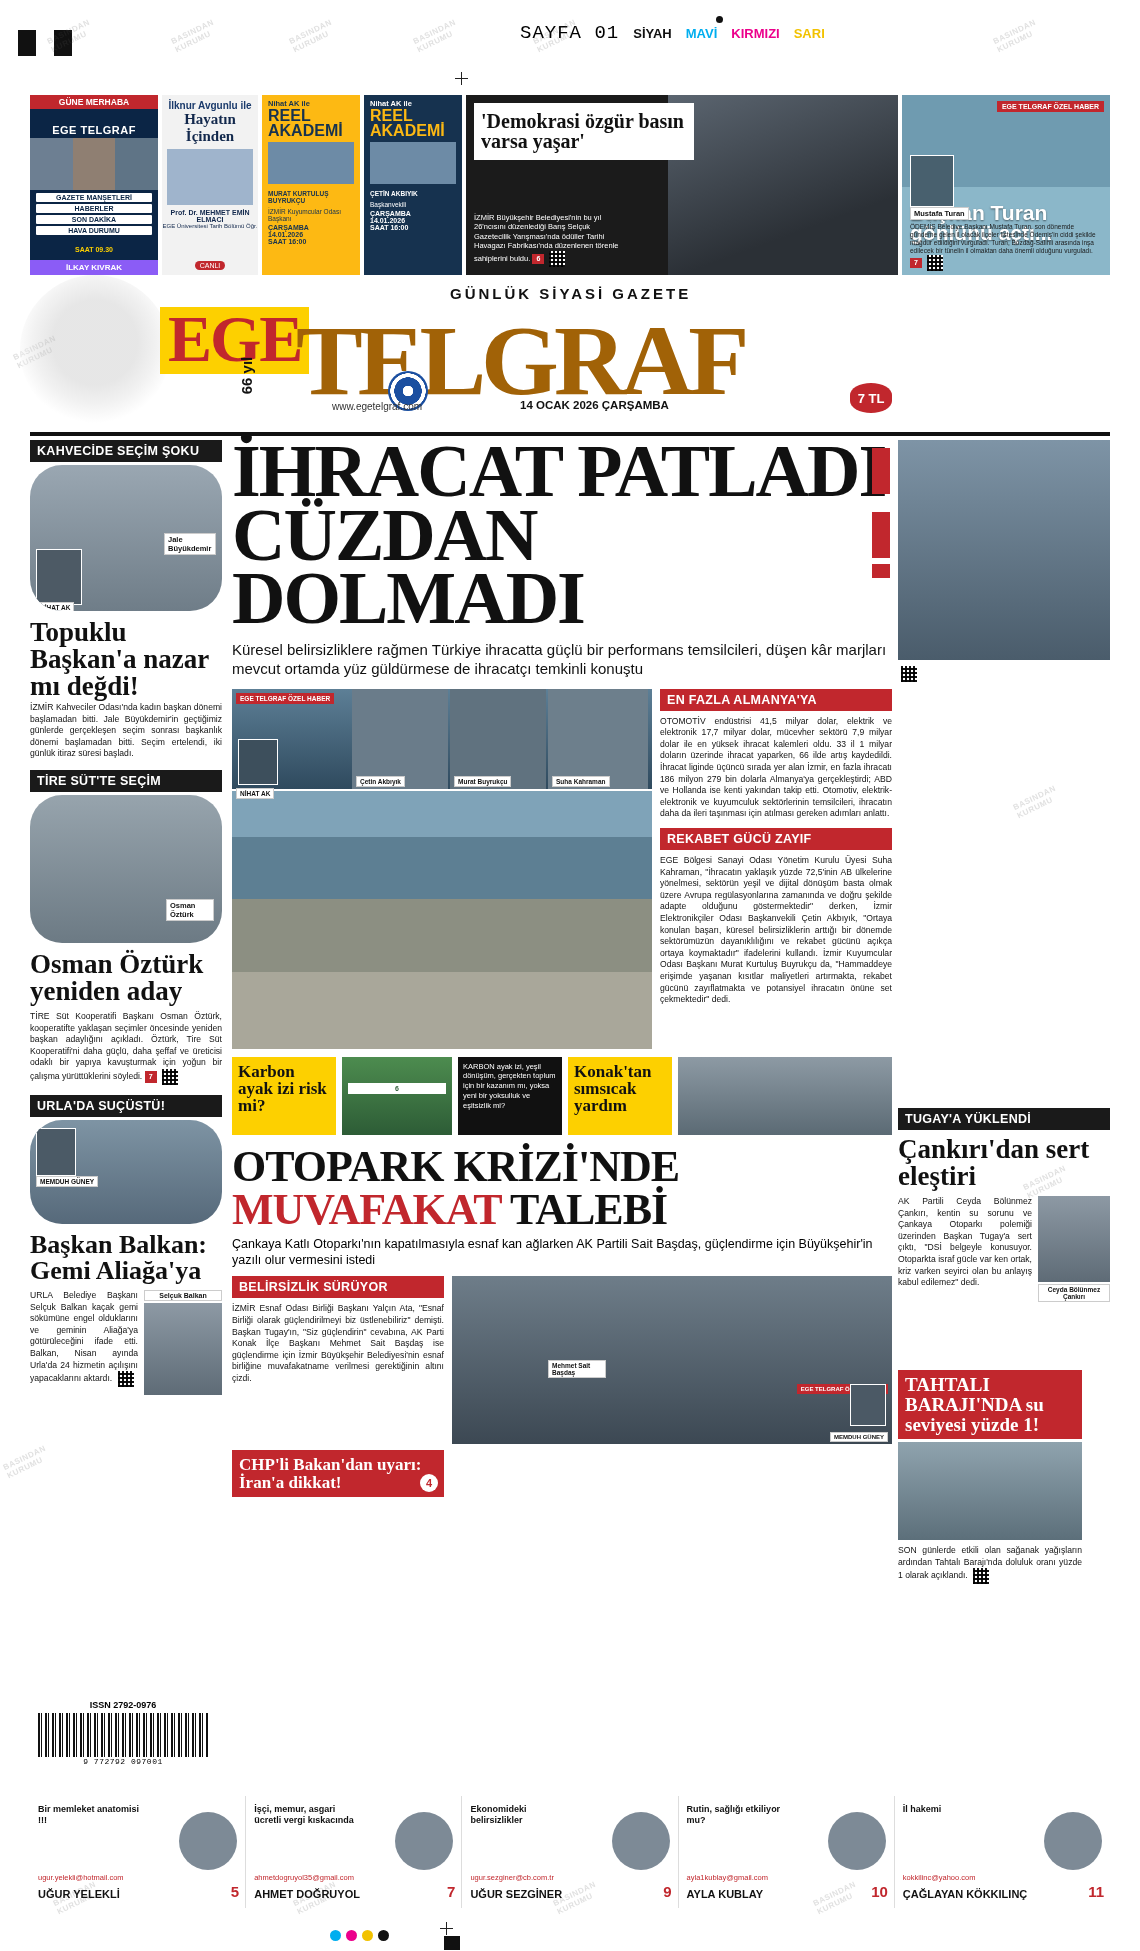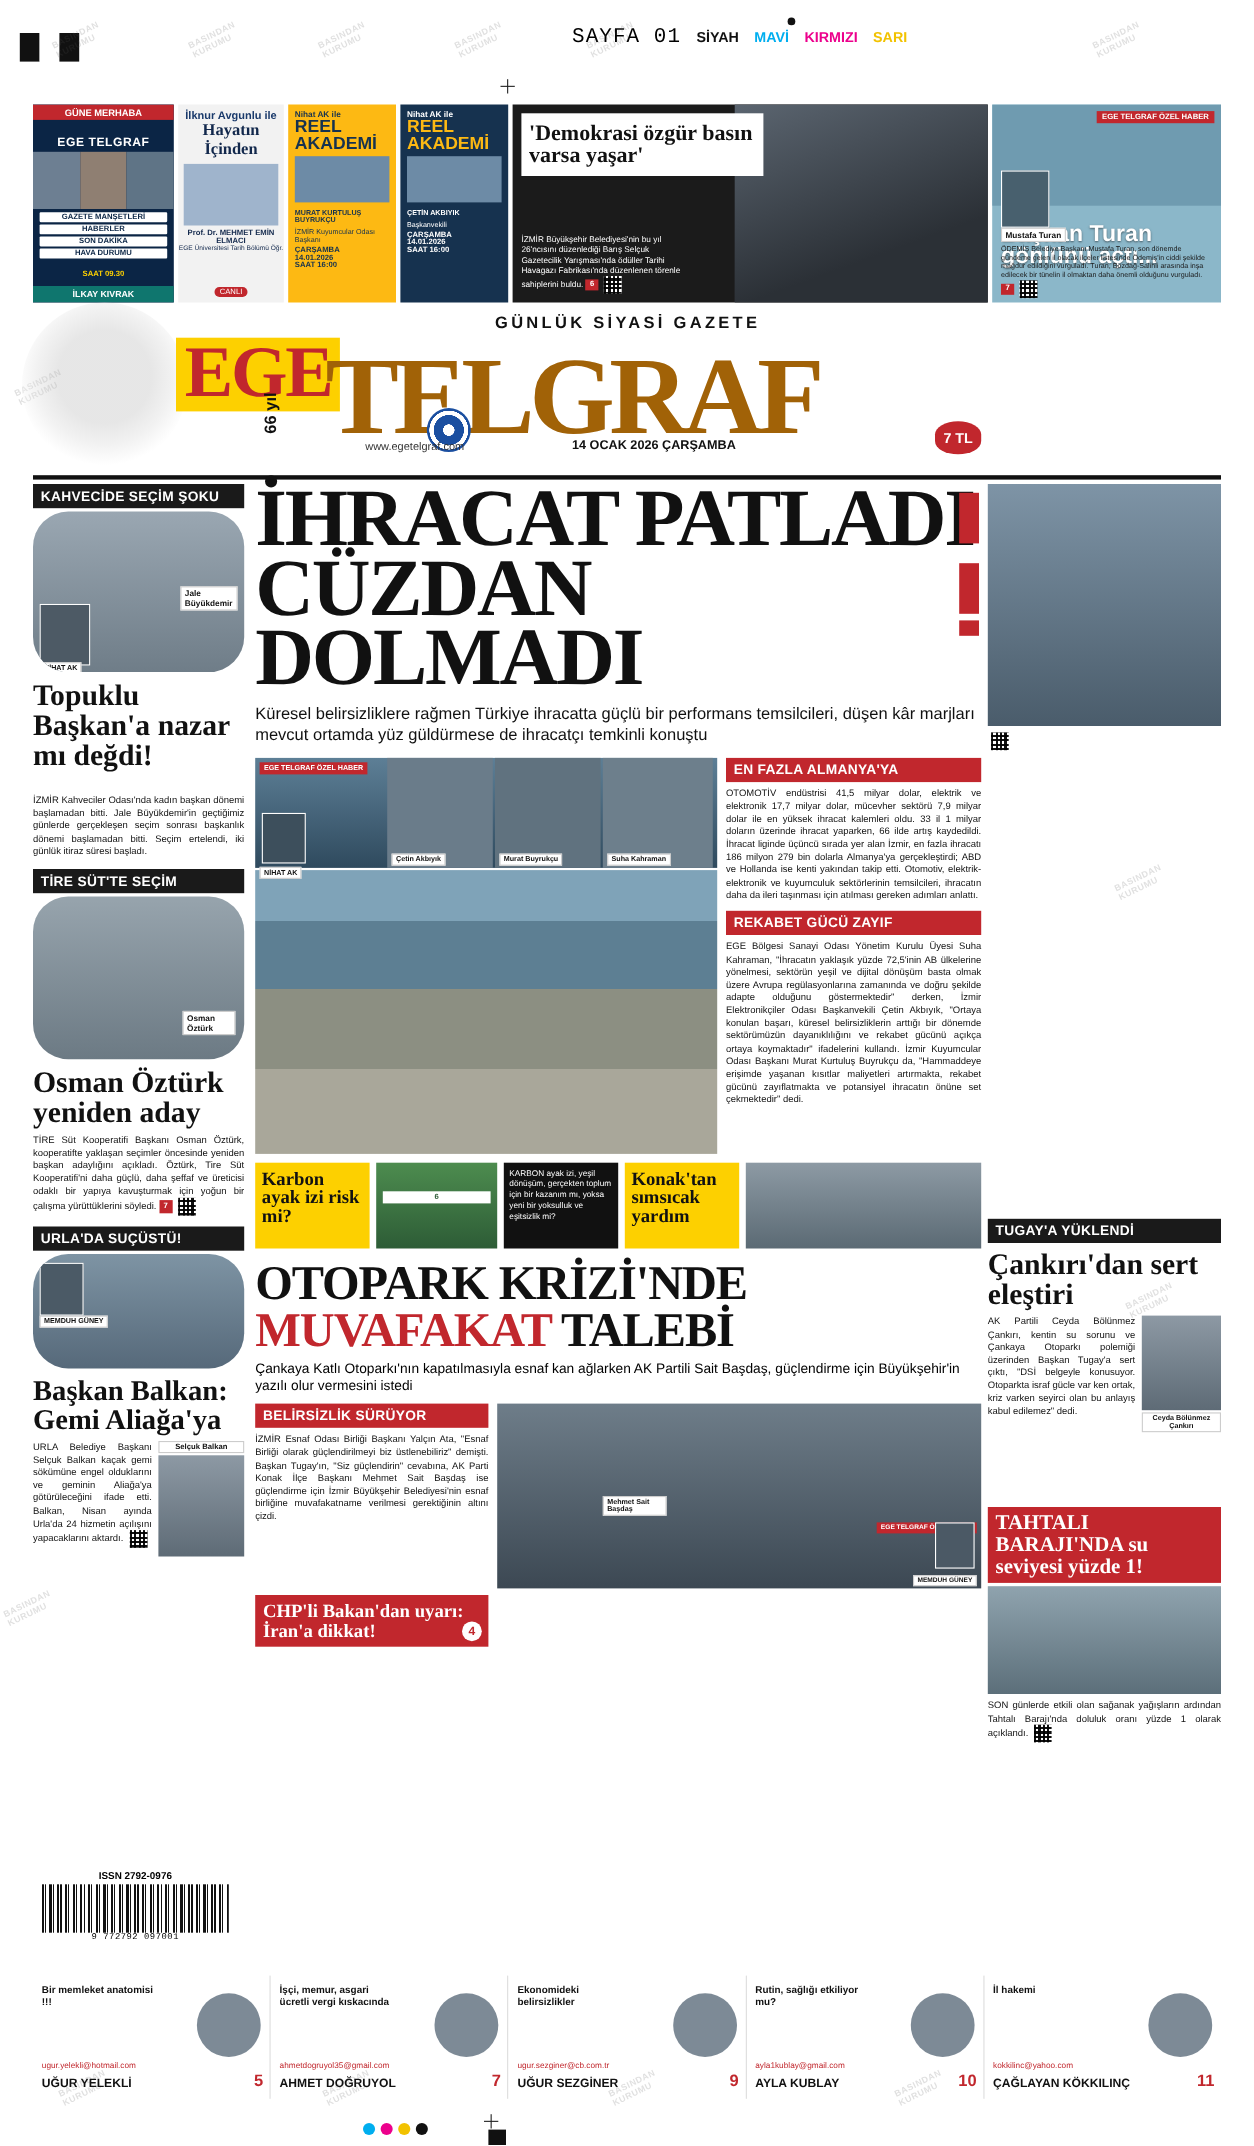--- a/index.html
+++ b/index.html
@@ -39,21 +39,21 @@
   .ad5 { flex:1;      background:#1b1b1b; }
   .ad6 { width:208px; background:#8bb7c9; }
 
   .ad1 .hdr { background:#c1272d; color:#fff; font-size:8.5px; text-align:center; padding:2px 0; font-weight:bold;}
   .ad1 .logo{ color:#fff; font-size:11px; font-weight:bold; text-align:center; padding:3px 0 2px; letter-spacing:.5px;margin-top:12px;}
   .ad1 .photos{ display:flex; height:52px; }
   .ad1 .photos div{ flex:1; }
   .ad1 .lines{ padding:3px 6px; }
   .ad1 .lines b{ display:block; background:#fff; color:#0b2545; font-size:7px; text-align:center;
      margin-bottom:2px; padding:1px 0; border-radius:1px;}
-  .ad1 .foot{ position:absolute; bottom:0; left:0; right:0; background:#0f766e; color:#fff;
+  .ad1 .foot{ position:absolute; bottom:0; left:0; right:0; background:#8b5cf6; color:#fff;
      font-size:8px; font-weight:bold; text-align:center; padding:3px 0;}
 
   .ad2 .t1{ font-size:10px; color:#1a3a6b; text-align:center; padding-top:5px; font-weight:bold;}
   .ad2 .t2{ font-size:15px; color:#12284c; text-align:center; font-weight:bold; font-family:"Liberation Serif",serif;}
   .ad2 .ph{ height:56px; margin:4px 5px; background:#9fb4cc;}
   .ad2 .nm{ font-size:7px; text-align:center; color:#12284c; font-weight:bold;}
   .ad2 .live{ position:absolute; bottom:3px; left:0; right:0; text-align:center;}
   .ad2 .live em{ background:#c1272d; color:#fff; font-size:7px; font-style:normal; padding:1px 5px; border-radius:6px;}
 
   .adx .kicker{ font-size:7.5px; font-weight:bold; }
@@ -327,21 +327,21 @@
   <div class="col-left">
 
     <div>
       <div class="blk-title">KAHVECİDE SEÇİM ŞOKU</div>
       <div class="photo" style="height:146px;margin-top:3px;background:linear-gradient(180deg,#9aa7b2,#6f7d88)">
         <div class="namebadge" style="right:6px;top:68px;width:52px">Jale Büyükdemir</div>
         <div style="position:absolute;left:6px;bottom:6px;width:46px;height:56px;background:#4d5a65;border:1px solid #fff"></div>
         <div class="namebadge" style="left:6px;bottom:-2px;font-size:6.5px">NİHAT AK</div>
       </div>
       <div class="hl-black" style="font-size:27px;margin-top:8px">Topuklu Başkan'a nazar mı değdi!</div>
-      <div class="para" style="margin-top:22px">
+      <div class="para" style="margin-top:2px">
         <span>İZMİR Kahveciler Odası'nda kadın başkan dönemi başlamadan bitti. Jale Büyükdemir'in geçtiğimiz günlerde gerçekleşen seçim sonrası başkanlık dönemi başlamadan bitti. Seçim ertelendi, iki günlük itiraz süresi başladı.</span>
       </div>
     </div>
 
     <div style="margin-top:10px">
       <div class="blk-title">TİRE SÜT'TE SEÇİM</div>
       <div class="photo" style="height:148px;margin-top:3px;background:linear-gradient(180deg,#97a4ad,#6c7a84)">
         <div class="namebadge" style="right:8px;bottom:22px;width:48px">Osman Öztürk</div>
       </div>
       <div class="hl-black" style="font-size:27px;margin-top:8px">Osman Öztürk yeniden aday</div>
@@ -473,21 +473,21 @@
     <div class="hl-black" style="font-size:27px;margin-top:6px">Çankırı'dan sert eleştiri</div>
     <div style="display:flex;gap:6px;margin-top:6px">
       <div class="para" style="flex:1">AK Partili Ceyda Bölünmez Çankırı, kentin su sorunu ve Çankaya Otoparkı polemiği üzerinden Başkan Tugay'a sert çıktı, "DSİ belgeyle konusuyor. Otoparkta israf gücle var ken ortak, kriz varken seyirci olan bu anlayış kabul edilemez" dedi.</div>
       <div style="width:72px">
         <div style="height:86px;background:linear-gradient(180deg,#8d99a4,#5e6b76)"></div>
         <div class="namebadge" style="position:relative;display:block;text-align:center;font-size:6.5px;margin-top:2px">Ceyda Bölünmez Çankırı</div>
       </div>
     </div>
   </div>
 
-  <div style="position:absolute;left:898px;top:1370px;width:212px">
+  <div style="position:absolute;left:898px;top:1370px;width:184px">
     <div style="background:#c1272d;color:#fff;padding:5px 7px">
       <div class="whitehl" style="font-size:19px;line-height:1.04">TAHTALI BARAJI'NDA su seviyesi yüzde 1!</div>
     </div>
     <div style="height:98px;margin-top:3px;background:linear-gradient(180deg,#8fa3ae,#5c6f7a)"></div>
     <div class="para" style="margin-top:5px">
       <span>SON günlerde etkili olan sağanak yağışların ardından Tahtalı Barajı'nda doluluk oranı yüzde 1 olarak açıklandı.</span>
       <span class="qr"></span>
     </div>
   </div>
 

